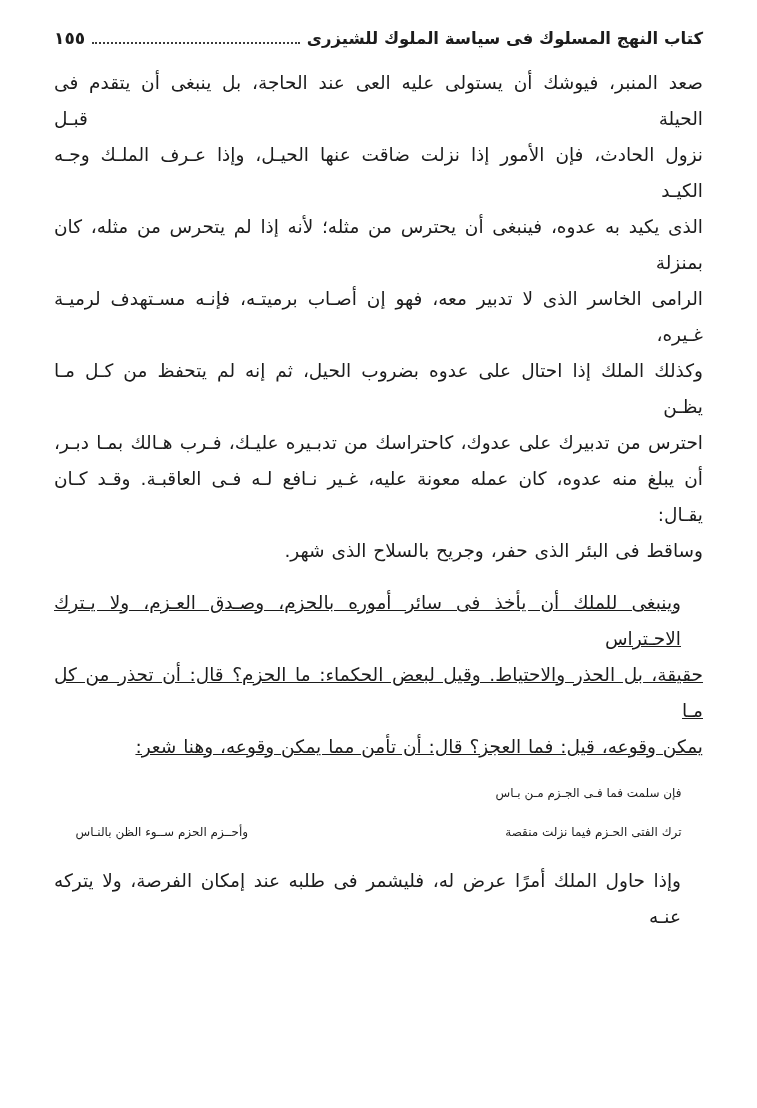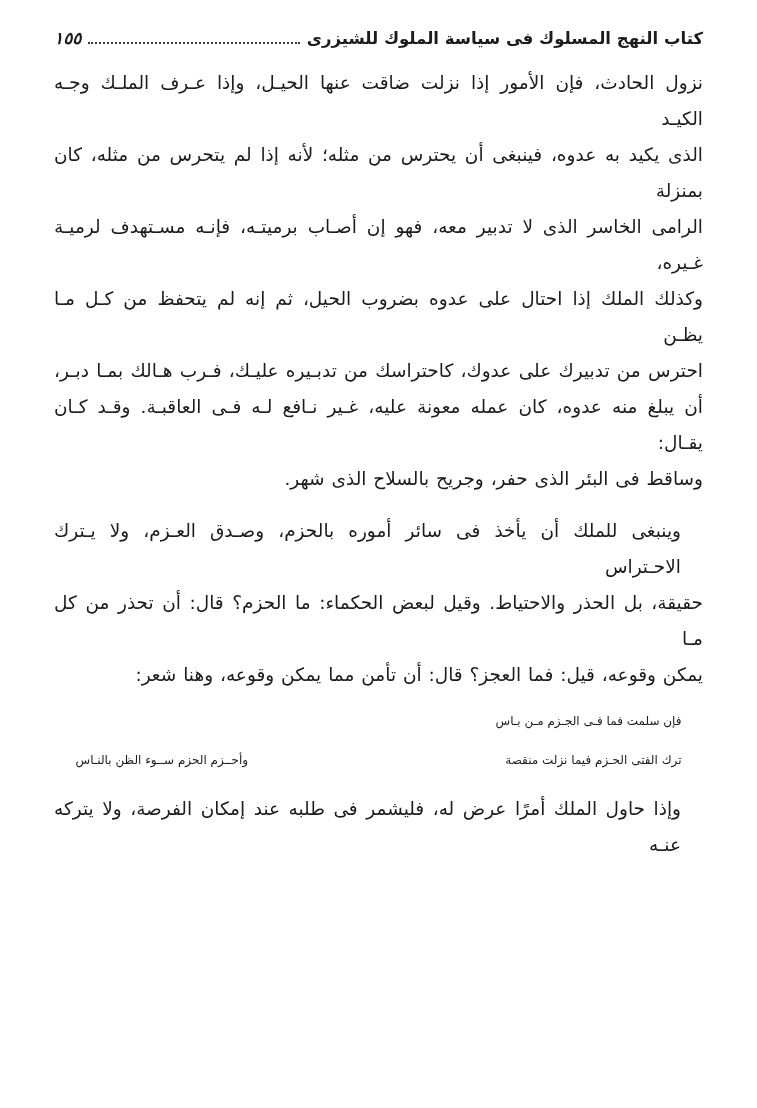--- a/index.html
+++ b/index.html
@@ -21,34 +21,34 @@
     font-weight:bold; font-size:16.5px;
     margin-bottom:16px;
   }
   .header .title { white-space:nowrap; }
   .leader {
     flex:1 1 auto;
     border-bottom:2.5px dotted #3a3a3a;
     margin:0 7px 5px 7px;
     min-width:30px;
   }
-  .page-num { white-space:nowrap; font-size:17px;font-style:italic; }
+  .page-num { white-space:nowrap; font-size:17px; }
 
   
   .bodytext { font-size:18.5px; }
   .line {
     line-height:36px;
     text-align:justify;
     text-align-last:justify;
     word-spacing:1px;
   }
   .line.last { text-align-last:right; }
   .line.indent { padding-right:22px; }
   .para { margin:0 0 4px 0; }
-  .para + .para { margin-top:16px; }
+  .para + .para { margin-top:16px;text-decoration:underline; }
   sup.fnref { font-size:11.5px; line-height:0; vertical-align:6px; }
 
   
   .poem { margin:9px 0 11px 0; }
   .poem-row {
     display:flex; justify-content:space-between;
     width:606px; margin:0 auto;
   }
   .hemistich {
     white-space:nowrap;
@@ -62,20 +62,21 @@
 
   <div class="header">
     <span class="title">كتاب النهج المسلوك فى سياسة الملوك للشيزرى</span>
     <span class="leader"></span>
     <span class="page-num">١٥٥</span>
   </div>
 
   <div class="bodytext">
 
     <div class="para">
+      <div class="line">صعد المنبر، فيوشك أن يستولى عليه العى عند الحاجة، بل ينبغى أن يتقدم فى الحيلة قبـل</div>
       <div class="line">نزول الحادث، فإن الأمور إذا نزلت ضاقت عنها الحيـل، وإذا عـرف الملـك وجـه الكيـد</div>
       <div class="line">الذى يكيد به عدوه، فينبغى أن يحترس من مثله؛ لأنه إذا لم يتحرس من مثله، كان بمنزلة</div>
       <div class="line">الرامى الخاسر الذى لا تدبير معه، فهو إن أصـاب برميتـه، فإنـه مسـتهدف لرميـة غـيره،</div>
       <div class="line">وكذلك الملك إذا احتال على عدوه بضروب الحيل، ثم إنه لم يتحفظ من كـل مـا يظـن</div>
       <div class="line">احترس من تدبيرك على عدوك، كاحتراسك من تدبـيره عليـك، فـرب هـالك بمـا دبـر،</div>
       <div class="line">أن يبلغ منه عدوه، كان عمله معونة عليه، غـير نـافع لـه فـى العاقبـة. وقـد كـان يقـال:</div>
       <div class="line last">وساقط فى البئر الذى حفر، وجريح بالسلاح الذى شهر.</div>
     </div>
 
     <div class="para">

